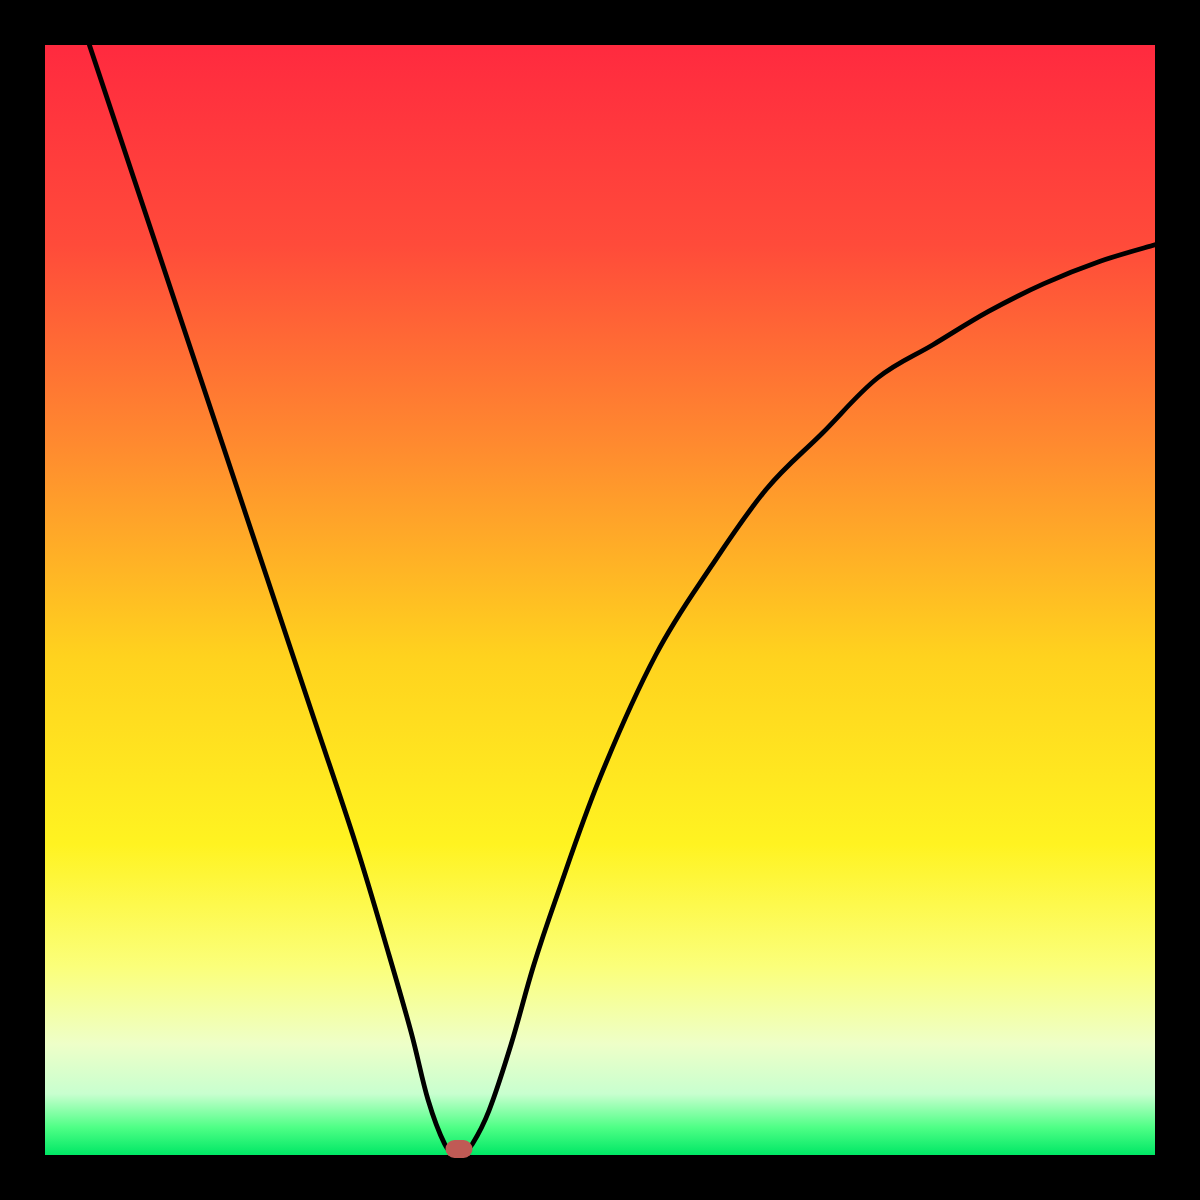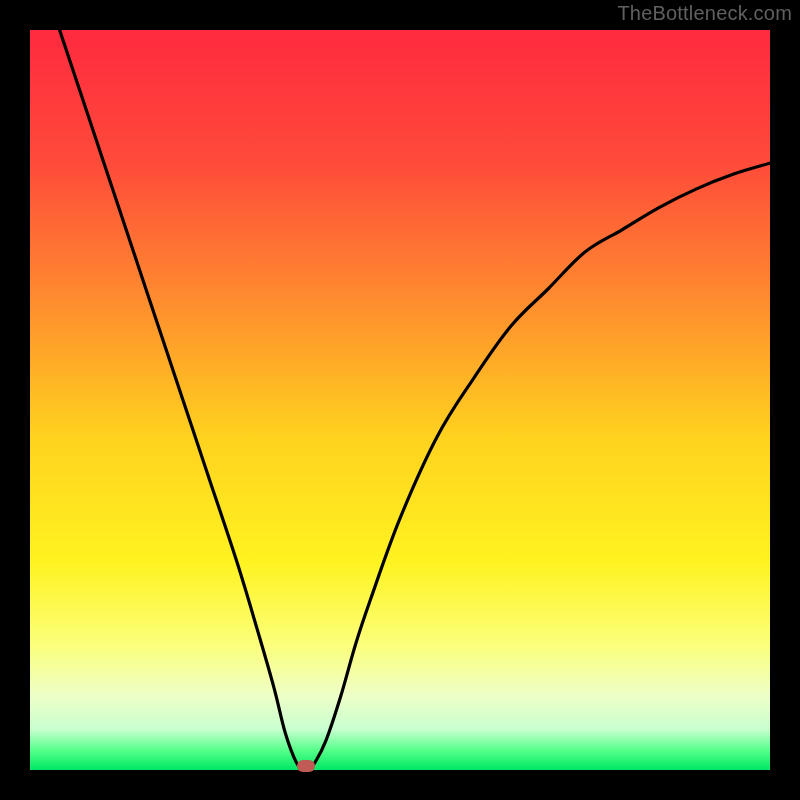--- a/index.html
+++ b/index.html
@@ -58,21 +58,20 @@
     border-radius: 6px;
     background: #c05a55;
     z-index: 4;
     transform: translate(-50%, -50%);
   }
 </style>
 </head>
 <body>
 
 <div class="frame">
-  <div class="watermark">TheBottleneck.com</div>
 
   <div class="plot">
 
     <svg class="grad" viewBox="0 0 740 740" preserveAspectRatio="none">
       <defs>
         <linearGradient id="bg" x1="0" y1="0" x2="0" y2="1">
             <stop offset="0.00%" stop-color="#ff2a3f"></stop>
             <stop offset="18.00%" stop-color="#ff4b3a"></stop>
             <stop offset="36.00%" stop-color="#ff8a2f"></stop>
             <stop offset="55.00%" stop-color="#ffd21e"></stop>

